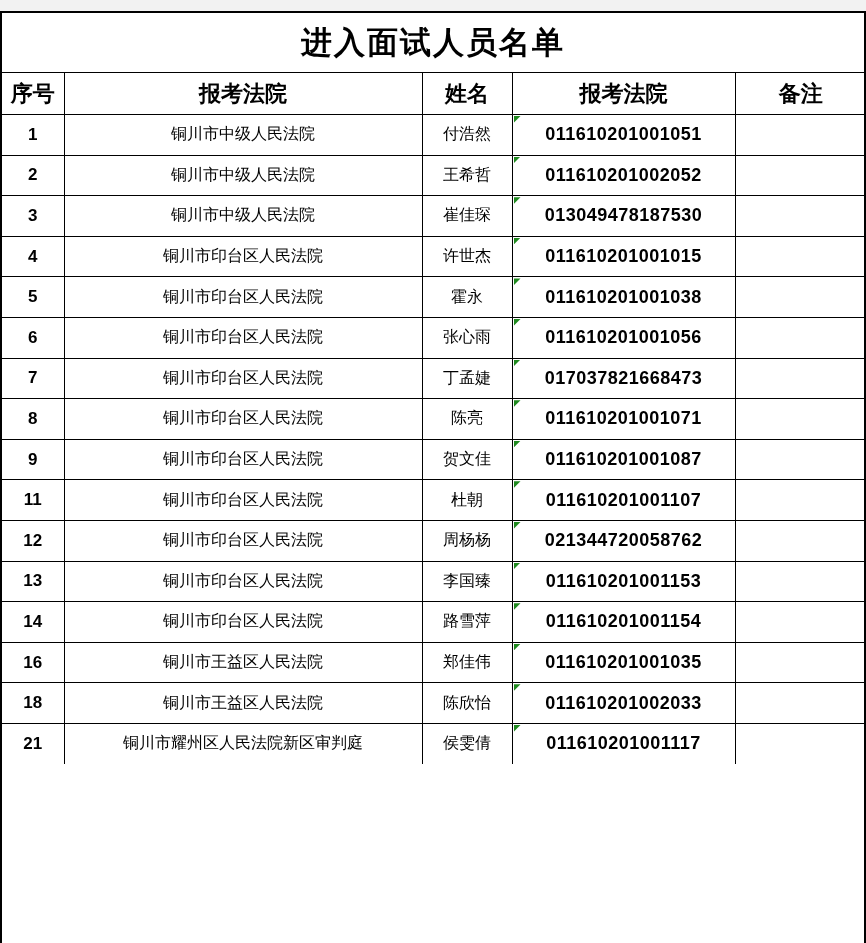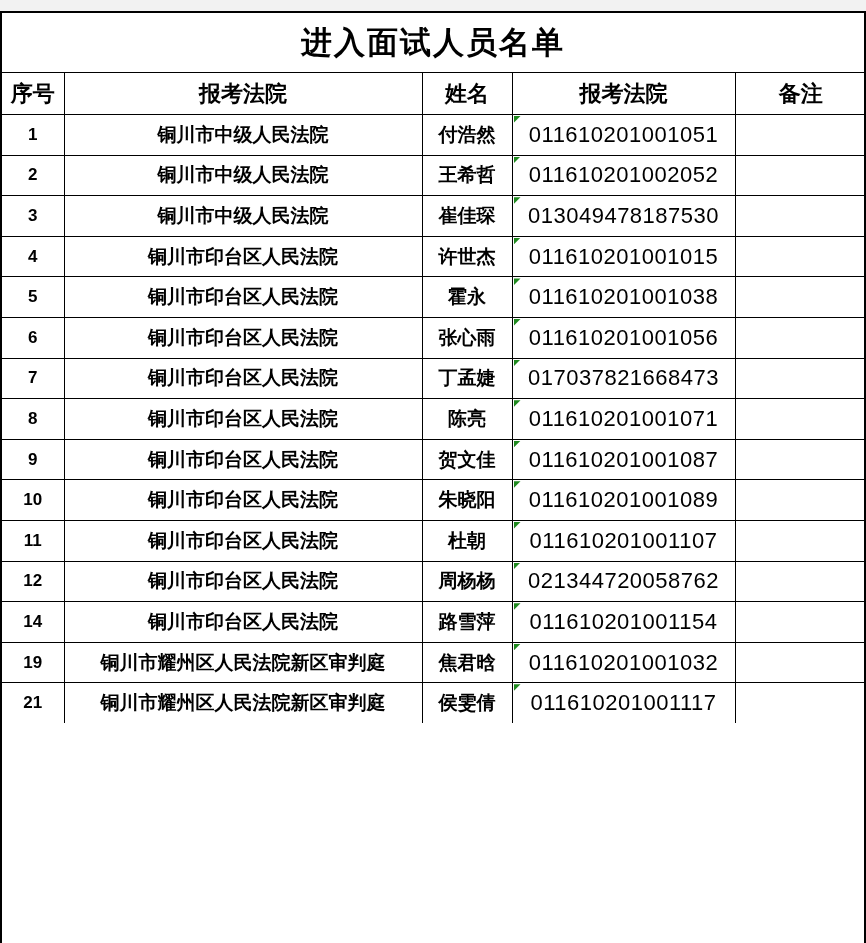--- a/index.html
+++ b/index.html
@@ -46,26 +46,26 @@
     font-size:22px;
     font-weight:bold;
     font-family:Liberation Mono, monospace;
   }
   tbody td{height:39.6px;}
   td.c-index{
     font-family:"Liberation Sans","DejaVu Sans",sans-serif;
     font-weight:bold;font-size:17px;
   }
   td.c-court,td.c-name{
-    font-weight:bold;font-size:19px;
+    font-weight:normal;font-size:16px;
   }
   td.c-ticket{
     position:relative;
     font-family:"Liberation Sans","DejaVu Sans",sans-serif;
-    font-weight:normal;font-size:22px;
+    font-weight:bold;font-size:18px;
     letter-spacing:0.5px;
   }
   .flag{
     position:absolute;top:1px;left:1px;
     width:7px;height:7px;
     clip-path:polygon(0 0,100% 0,0 100%);
   }
   col.w-index{width:62px;}
   col.w-court{width:358px;}
   col.w-name{width:90px;}
@@ -161,64 +161,71 @@
   </tr>
 
   <tr>
     <td class="c-index">9</td>
     <td class="c-court">铜川市印台区人民法院</td>
     <td class="c-name">贺文佳</td>
     <td class="c-ticket"><span class="flag" style="background: rgb(31, 138, 31);"></span><span>011610201001087</span></td>
     <td class="c-remark"></td>
   </tr>
 
-  <tr>
-    <td class="c-index">10</td>
-    <td class="c-court">铜川市印台区人民法院</td>
-    <td class="c-name">朱晓阳</td>
-    <td class="c-ticket"><span class="flag" style="background: rgb(31, 138, 31);"></span><span>011610201001089</span></td>
-    <td class="c-remark"></td>
-  </tr>
 
   <tr>
     <td class="c-index">11</td>
     <td class="c-court">铜川市印台区人民法院</td>
     <td class="c-name">杜朝</td>
     <td class="c-ticket"><span class="flag" style="background: rgb(31, 138, 31);"></span><span>011610201001107</span></td>
     <td class="c-remark"></td>
   </tr>
 
   <tr>
     <td class="c-index">12</td>
     <td class="c-court">铜川市印台区人民法院</td>
     <td class="c-name">周杨杨</td>
     <td class="c-ticket"><span class="flag" style="background: rgb(31, 138, 31);"></span><span>021344720058762</span></td>
     <td class="c-remark"></td>
   </tr>
 
+  <tr>
+    <td class="c-index">13</td>
+    <td class="c-court">铜川市印台区人民法院</td>
+    <td class="c-name">李国臻</td>
+    <td class="c-ticket"><span class="flag" style="background: rgb(31, 138, 31);"></span><span>011610201001153</span></td>
+    <td class="c-remark"></td>
+  </tr>
 
   <tr>
     <td class="c-index">14</td>
     <td class="c-court">铜川市印台区人民法院</td>
     <td class="c-name">路雪萍</td>
     <td class="c-ticket"><span class="flag" style="background: rgb(31, 138, 31);"></span><span>011610201001154</span></td>
     <td class="c-remark"></td>
   </tr>
 
 
-
-
-
-  <tr>
-    <td class="c-index">19</td>
-    <td class="c-court">铜川市耀州区人民法院新区审判庭</td>
-    <td class="c-name">焦君晗</td>
-    <td class="c-ticket"><span class="flag" style="background: rgb(31, 138, 31);"></span><span>011610201001032</span></td>
-    <td class="c-remark"></td>
-  </tr>
+  <tr>
+    <td class="c-index">16</td>
+    <td class="c-court">铜川市王益区人民法院</td>
+    <td class="c-name">郑佳伟</td>
+    <td class="c-ticket"><span class="flag" style="background: rgb(31, 138, 31);"></span><span>011610201001035</span></td>
+    <td class="c-remark"></td>
+  </tr>
+
+
+  <tr>
+    <td class="c-index">18</td>
+    <td class="c-court">铜川市王益区人民法院</td>
+    <td class="c-name">陈欣怡</td>
+    <td class="c-ticket"><span class="flag" style="background: rgb(31, 138, 31);"></span><span>011610201002033</span></td>
+    <td class="c-remark"></td>
+  </tr>
+
 
 
   <tr>
     <td class="c-index">21</td>
     <td class="c-court">铜川市耀州区人民法院新区审判庭</td>
     <td class="c-name">侯雯倩</td>
     <td class="c-ticket"><span class="flag" style="background: rgb(31, 138, 31);"></span><span>011610201001117</span></td>
     <td class="c-remark"></td>
   </tr>
 </tbody>

